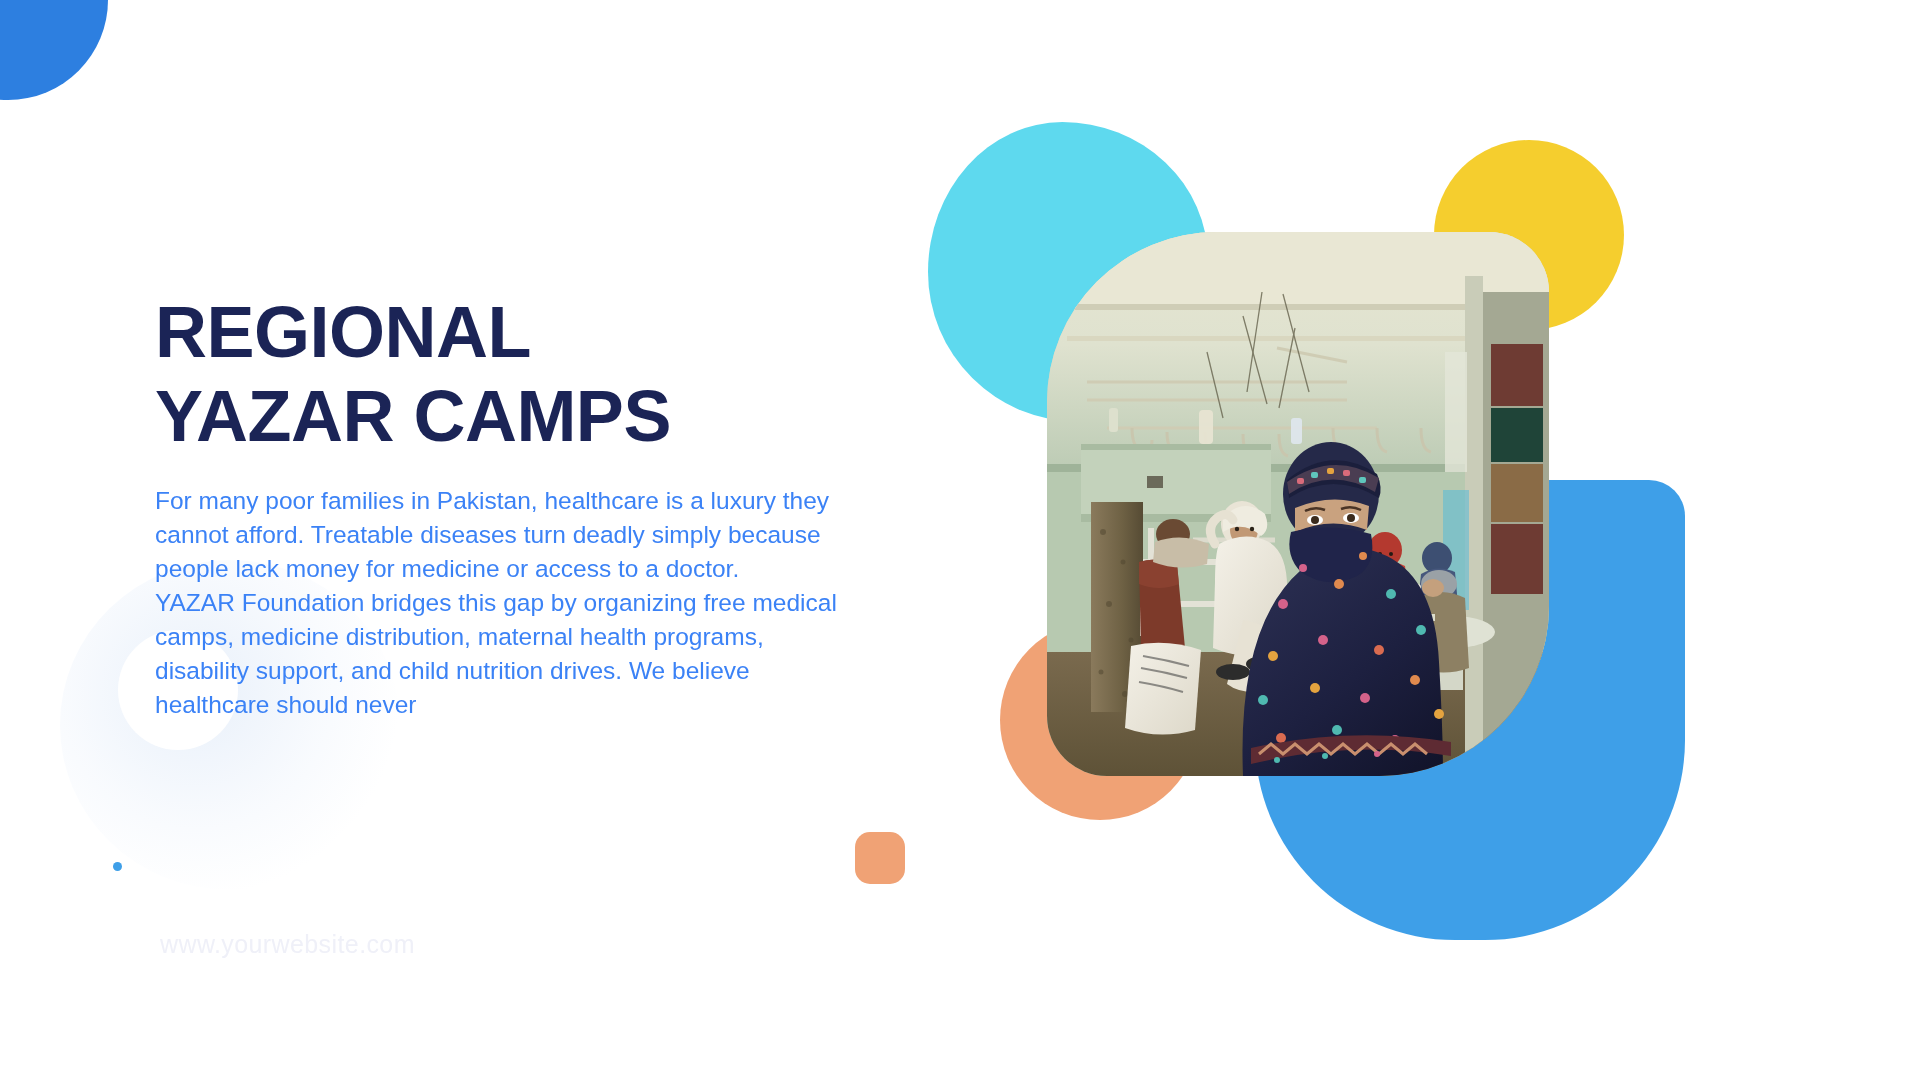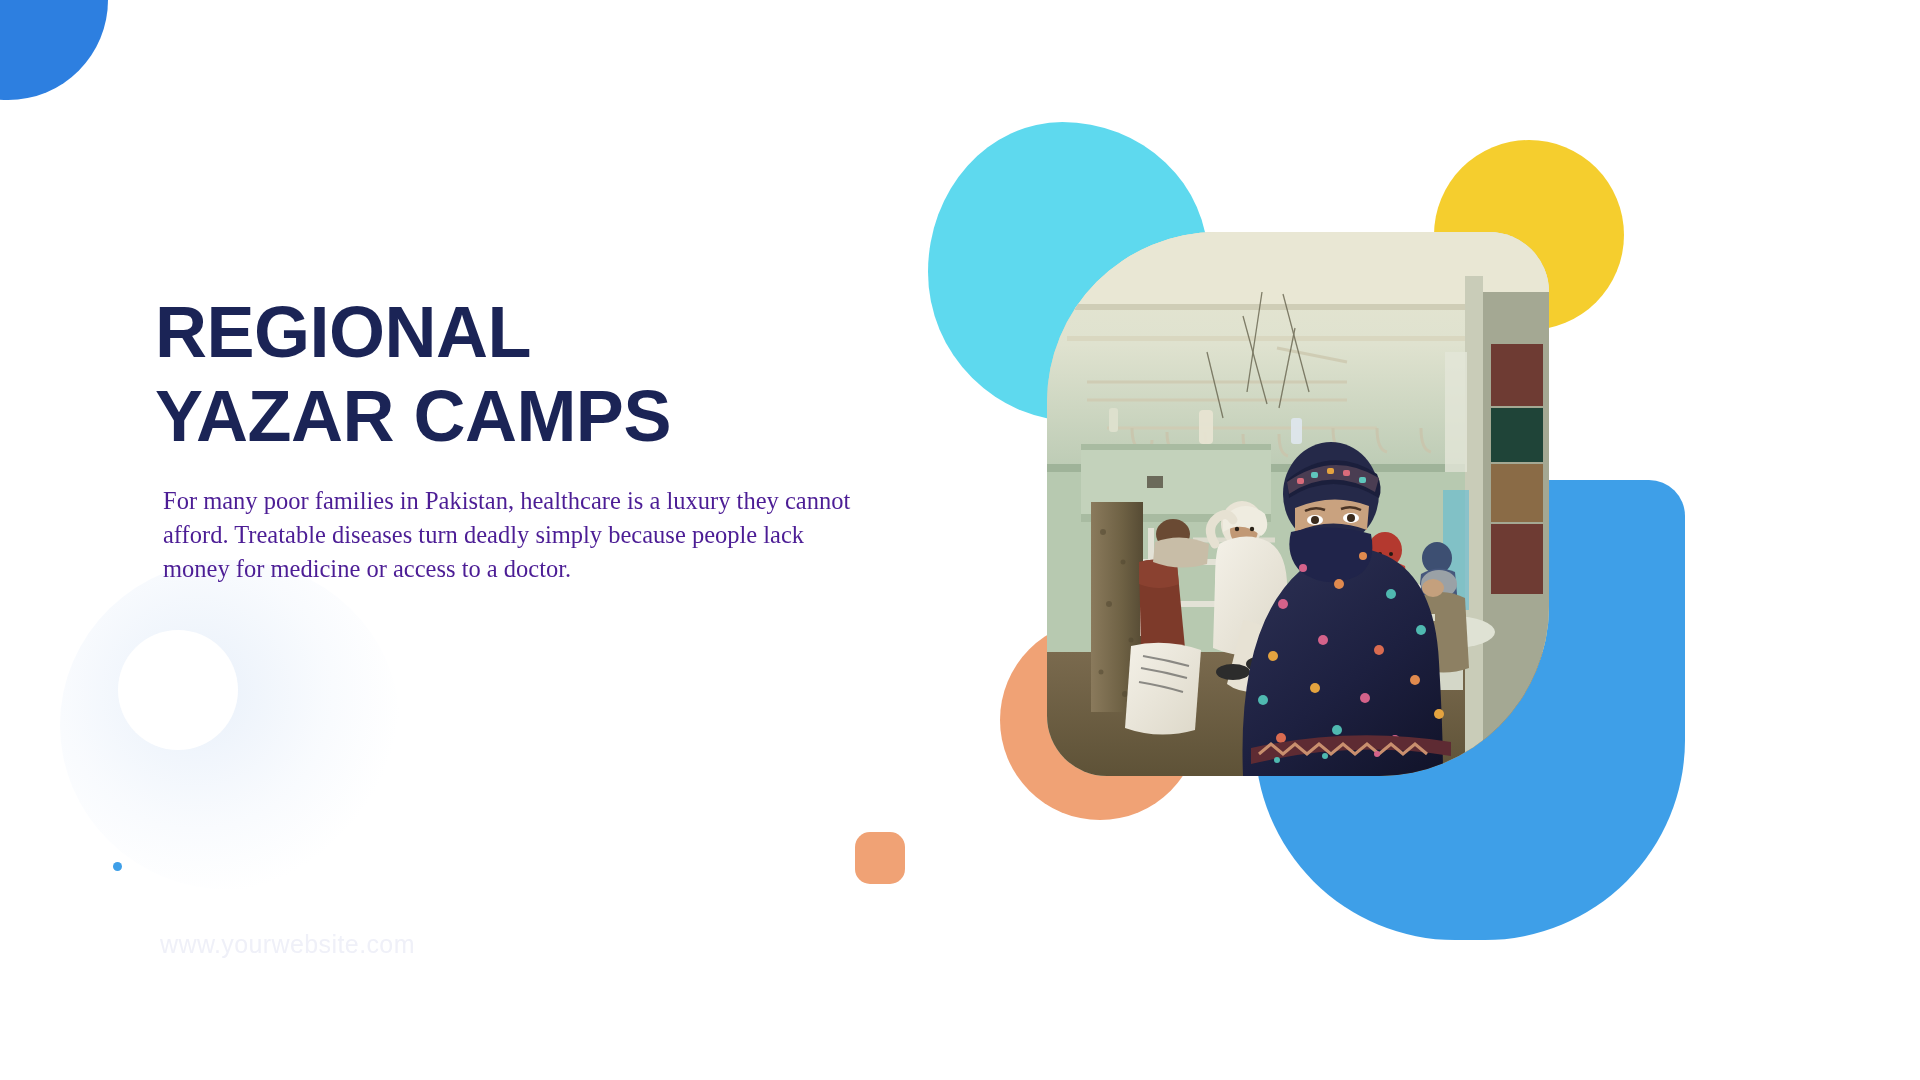--- a/index.html
+++ b/index.html
@@ -144,25 +144,25 @@
     font-family: "Liberation Sans", sans-serif;
     font-weight: bold;
     font-size: 72px;
     line-height: 1.17;
     letter-spacing: -0.5px;
     margin: 0 0 26px 0;
   }
   .headline .line { display: block; white-space: nowrap; }
 
   .body-copy {
-    color: #4c1d95;
-    font-family: Liberation Serif, serif;
+    color: #3b82f6;
+    font-family: Liberation Sans, sans-serif;
     font-size: 24.5px;
     line-height: 34px;
-    margin: 8px;
+    margin: 0;
     width: 690px;
     position: relative;
     z-index: 3;
   }
   .body-copy p { margin: 0; }
 
   .website {
     position: absolute;
     left: 160px;
     top: 930px;
@@ -394,18 +394,19 @@
   <div class="shape white-circle"></div>
   <div class="shape blue-dot"></div>
 
   <div class="content">
     <h1 class="headline">
       <span class="line">REGIONAL</span>
       <span class="line">YAZAR CAMPS</span>
     </h1>
     <div class="body-copy">
       <p>For many poor families in Pakistan, healthcare is a luxury they cannot afford. Treatable diseases turn deadly simply because people lack money for medicine or access to a doctor.</p>
+      <p>YAZAR Foundation bridges this gap by organizing free medical camps, medicine distribution, maternal health programs, disability support, and child nutrition drives. We believe healthcare should never</p>
     </div>
   </div>
 
   <div class="website">www.yourwebsite.com</div>
 
 </div>
 
 </body></html>

